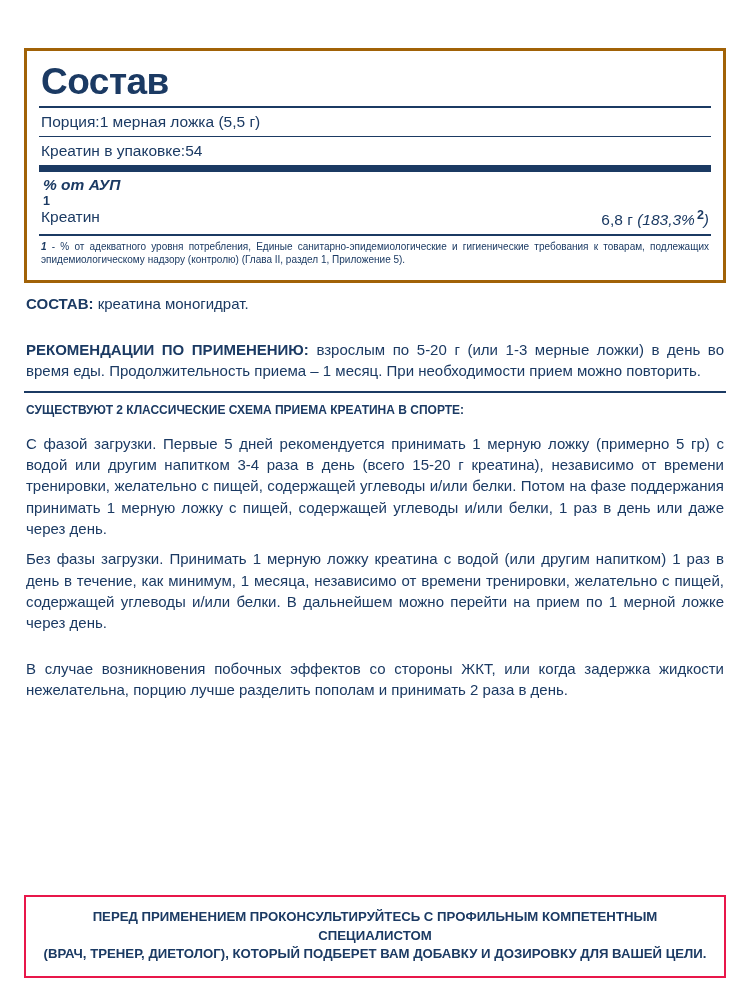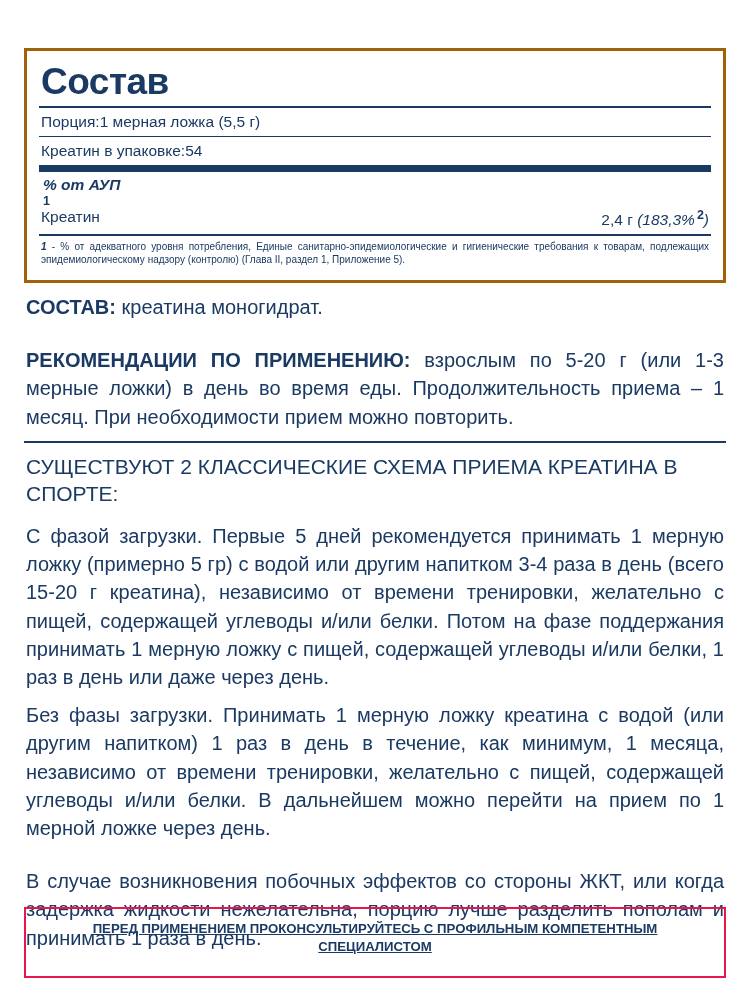--- a/index.html
+++ b/index.html
@@ -91,46 +91,45 @@
     text-align: justify;
   }
   .footnotes p { margin: 0 0 4px 0; }
   .fn-num {
     font-weight: bold;
     font-style: italic;
   }
 
   
   .block {
-    font-size: 20px;
+    font-size: 15px;
     line-height: 1.42;
     text-align: justify;
     padding: 10px 2px 10px 2px;
   }
   .block p { margin: 0 0 9px 0; }
   .block p:last-child { margin-bottom: 0; margin-top: 24px; }
   .lbl { font-weight: bold; }
 
   .section-head {
-    font-size: 21px;
-    font-weight: normal;
+    font-size: 12px;
+    font-weight: bold;
     padding: 10px 2px 4px 2px;
     line-height: 1.3;
   }
 
   
   .warning {
     position: absolute;
     left: 24px;
     right: 24px;
     bottom: 22px;
     border: 2px solid #e8174a;
-    padding: 11px 14px 20px 14px;
+    padding: 11px 14px 13px 14px;
     box-sizing: border-box;
-    text-decoration: underline;
   }
   .warning p {
     margin: 0;
     font-size: 13.2px;
     font-weight: bold;
     line-height: 1.38;
     text-align: center;
     color: #1b3a63;
   }
 </style>
@@ -160,21 +159,21 @@
     <div class="rule-thick"></div>
 
     <div class="dv-head">
       <span>% от АУП</span>
         <span class="sup">1</span>
     </div>
 
     <div class="amount-row">
       <span class="left">Креатин</span>
       <span class="value">
-        <span>2,4 г</span>
+        <span>6,8 г</span>
         <i>(183,3%</i><span class="sup">2</span><i>)</i>
       </span>
     </div>
 
     <div class="rule-med"></div>
 
     <div class="footnotes">
       <p><span class="fn-num">1</span> <span>- % от адекватного уровня потребления, Единые санитарно-эпидемиологические и гигиенические требования к товарам, подлежащих эпидемиологическому надзору (контролю) (Глава II, раздел 1, Приложение 5).</span></p>
     </div>
   </div>
@@ -184,20 +183,21 @@
     <p><span class="lbl">РЕКОМЕНДАЦИИ ПО ПРИМЕНЕНИЮ:</span><span> взрослым по 5-20 г (или 1-3 мерные ложки) в день во время еды. Продолжительность приема – 1 месяц. При необходимости прием можно повторить.</span></p>
   </div>
 
   <div class="rule-med"></div>
 
   <div class="section-head">СУЩЕСТВУЮТ 2 КЛАССИЧЕСКИЕ СХЕМА ПРИЕМА КРЕАТИНА В СПОРТЕ:</div>
 
   <div class="block">
     <p>С фазой загрузки. Первые 5 дней рекомендуется принимать 1 мерную ложку (примерно 5 гр) с водой или другим напитком 3-4 раза в день (всего 15-20 г креатина), независимо от времени тренировки, желательно с пищей, содержащей углеводы и/или белки. Потом на фазе поддержания принимать 1 мерную ложку с пищей, содержащей углеводы и/или белки, 1 раз в день или даже через день.</p>
     <p>Без фазы загрузки. Принимать 1 мерную ложку креатина с водой (или другим напитком) 1 раз в день в течение, как минимум, 1 месяца, независимо от времени тренировки, желательно с пищей, содержащей углеводы и/или белки. В дальнейшем можно перейти на прием по 1 мерной ложке через день.</p>
-    <p>В случае возникновения побочных эффектов со стороны ЖКТ, или когда задержка жидкости нежелательна, порцию лучше разделить пополам и принимать 1 раза в день.</p>
+    <p>В случае возникновения побочных эффектов со стороны ЖКТ, или когда задержка жидкости нежелательна, порцию лучше разделить пополам и принимать 2 раза в день.</p>
   </div>
 
   <div class="warning">
     <p>ПЕРЕД ПРИМЕНЕНИЕМ ПРОКОНСУЛЬТИРУЙТЕСЬ С ПРОФИЛЬНЫМ КОМПЕТЕНТНЫМ СПЕЦИАЛИСТОМ</p>
+    <p>(ВРАЧ, ТРЕНЕР, ДИЕТОЛОГ), КОТОРЫЙ ПОДБЕРЕТ ВАМ ДОБАВКУ И ДОЗИРОВКУ ДЛЯ ВАШЕЙ ЦЕЛИ.</p>
   </div>
 
 </div>
 
 </body></html>

